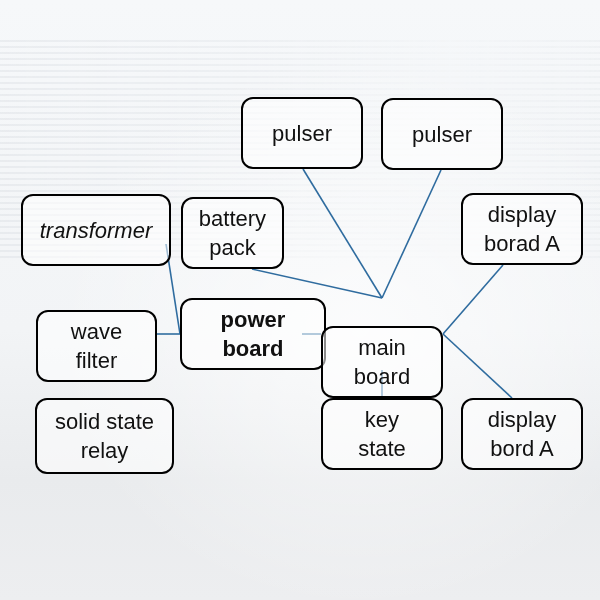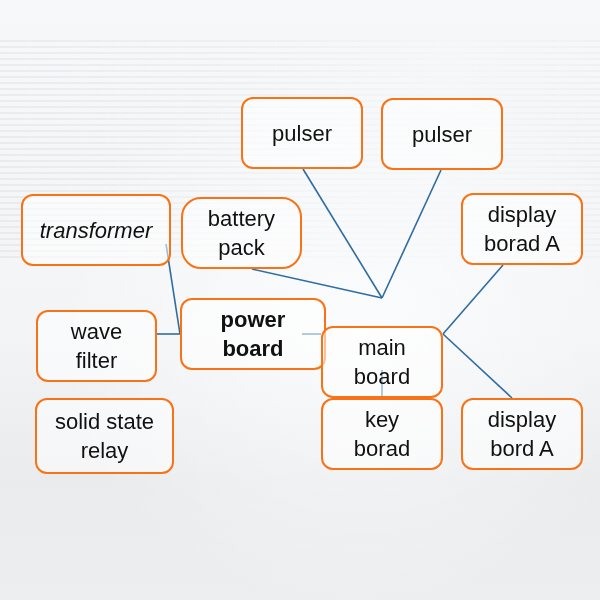--- a/index.html
+++ b/index.html
@@ -16,31 +16,31 @@
       opacity: 0.8;
     }
     .bg-haze {
       position: absolute; left: 0; top: 0; width: 600px; height: 600px;
       background: radial-gradient(ellipse at 60% 55%, rgba(255,255,255,0.7) 0%, rgba(255,255,255,0) 60%);
     }
     svg.links { position: absolute; left: 0; top: 0; width: 600px; height: 600px; }
     svg.links line { stroke: #2f6c9f; stroke-width: 1.6; }
     .node {
       position: absolute; box-sizing: border-box;
-      border: 2px solid #f97316; border-radius: 12px;
+      border: 2px solid #000000; border-radius: 12px;
       background: rgba(255,255,255,0.55);
       display: flex; align-items: center; justify-content: center;
       text-align: center; color: #111;
       font-size: 22px; line-height: 29px;
       white-space: pre-line;
     }
     #n-pulser      { left: 241px; top: 97px;  width: 122px; height: 72px; }
     #n-counter     { left: 381px; top: 98px;  width: 122px; height: 72px; }
     #n-transformer { left: 21px;  top: 194px; width: 150px; height: 72px; font-style: italic; }
-    #n-battery     { left: 181px; top: 197px; width: 121px; height: 72px; border-radius: 20px; }
+    #n-battery     { left: 181px; top: 197px; width: 103px; height: 72px; }
     #n-dispA1      { left: 461px; top: 193px; width: 122px; height: 72px; }
     #n-wave        { left: 36px;  top: 298px; width: 121px; height: 72px; margin-top: 12px; }
     #n-power       { left: 180px; top: 298px; width: 146px; height: 72px; font-weight: bold; }
     #n-main        { left: 321px; top: 298px; width: 122px; height: 72px; margin-top: 28px; }
     #n-ssr         { left: 35px;  top: 398px; width: 139px; height: 76px; }
     #n-key         { left: 321px; top: 398px; width: 122px; height: 72px; }
     #n-dispA2      { left: 461px; top: 398px; width: 122px; height: 72px; }
   </style>
 </head>
 <body>
@@ -69,15 +69,15 @@
 borad A</div>
 <div class="node" id="n-wave">wave
 filter</div>
 <div class="node" id="n-power">power
 board</div>
 <div class="node" id="n-main">main
 board</div>
 <div class="node" id="n-ssr">solid state
 relay</div>
 <div class="node" id="n-key">key
-borad</div>
+state</div>
 <div class="node" id="n-dispA2">display
 bord A</div>
 
 </body></html>

